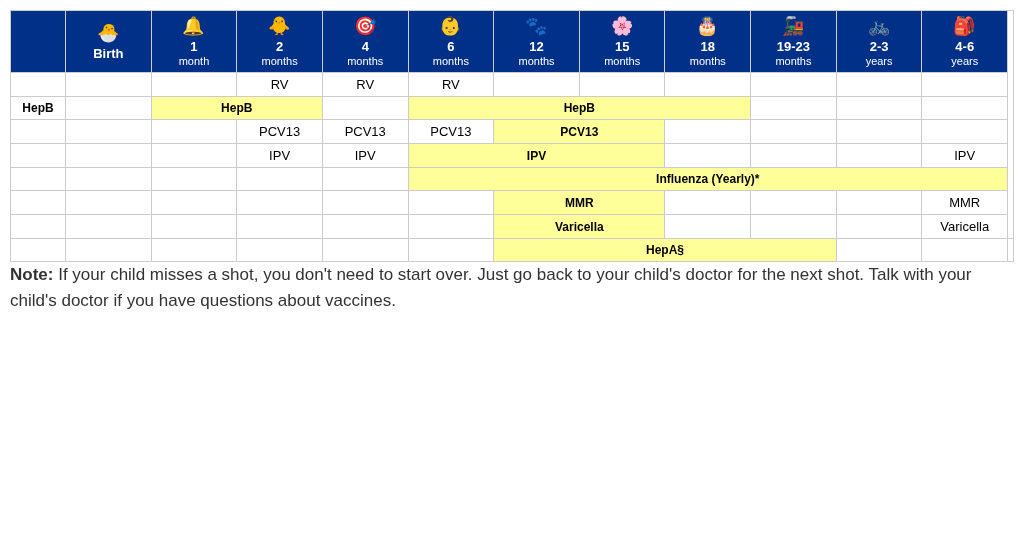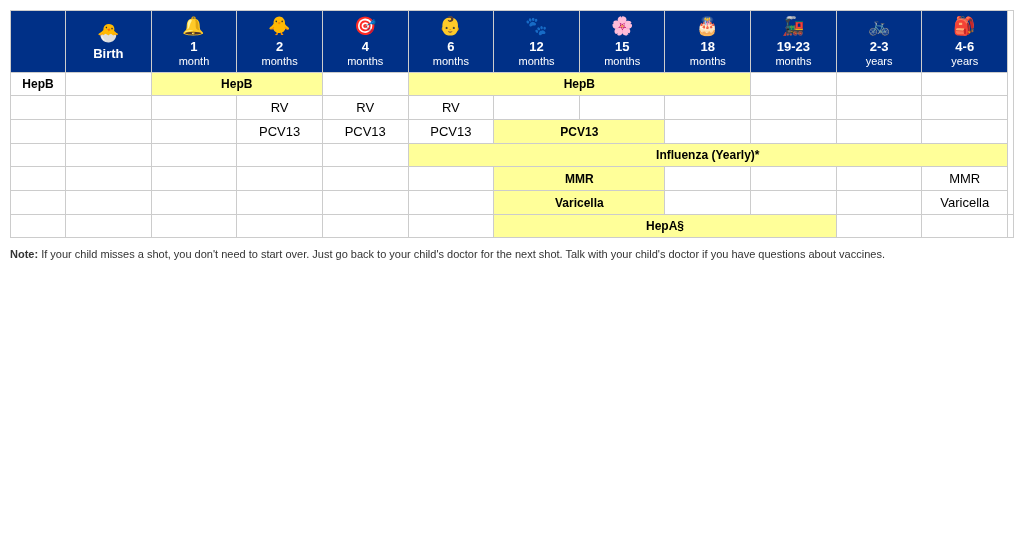--- a/index.html
+++ b/index.html
@@ -48,22 +48,21 @@
       font-weight: bold;
       font-size: 12px;
     }
     .row-label {
       text-align: left;
       padding-left: 6px;
       font-weight: bold;
       font-size: 12px;
     }
     .note {
-      margin-top: 8px;
-      font-size: 11px;
+      font-size: 17px;
       color: #333;
       line-height: 1.5;
     }
     .note strong {
       font-weight: bold;
     }
   </style>
 </head>
 <body>
 
@@ -101,55 +100,67 @@
         <th class="header-cell" style="min-width: 72px;"><span class="icon">🚲</span>
     <span class="age-label">2-3</span><br>
     <span class="age-unit">years</span></th>
         <th class="header-cell" style="min-width: 72px;"><span class="icon">🎒</span>
     <span class="age-label">4-6</span><br>
     <span class="age-unit">years</span></th>
       </tr>
   </thead>
   <tbody id="table-body">
   <tr>
-        <td class="row-label">HepB</td>
-        <td></td>
-        <td colspan="2" class="yellow-bar">HepB</td>
-        <td></td>
-        <td colspan="4" class="yellow-bar">HepB</td>
-        <td></td>
-        <td></td>
-        <td></td>
-      </tr>
-      <tr>
         <td class="row-label"></td>
         <td></td>
         <td></td>
         <td>RV</td>
         <td>RV</td>
         <td>RV</td>
         <td></td>
         <td></td>
         <td></td>
+        <td></td>
+        <td></td>
+        <td></td>
+      </tr>
+      <tr>
+        <td class="row-label">HepB</td>
+        <td></td>
+        <td colspan="2" class="yellow-bar">HepB</td>
+        <td></td>
+        <td colspan="4" class="yellow-bar">HepB</td>
         <td></td>
         <td></td>
         <td></td>
       </tr>
       <tr>
         <td class="row-label"></td>
         <td></td>
         <td></td>
         <td>PCV13</td>
         <td>PCV13</td>
         <td>PCV13</td>
         <td colspan="2" class="yellow-bar">PCV13</td>
         <td></td>
         <td></td>
         <td></td>
         <td></td>
+      </tr>
+      <tr>
+        <td class="row-label"></td>
+        <td></td>
+        <td></td>
+        <td>IPV</td>
+        <td>IPV</td>
+        <td colspan="3" class="yellow-bar">IPV</td>
+        <td></td>
+        <td></td>
+        <td></td>
+        <td>IPV</td>
       </tr>
       <tr>
         <td class="row-label"></td>
         <td></td>
         <td></td>
         <td></td>
         <td></td>
         <td colspan="7" class="yellow-bar">Influenza (Yearly)*</td>
       </tr>
       <tr>

